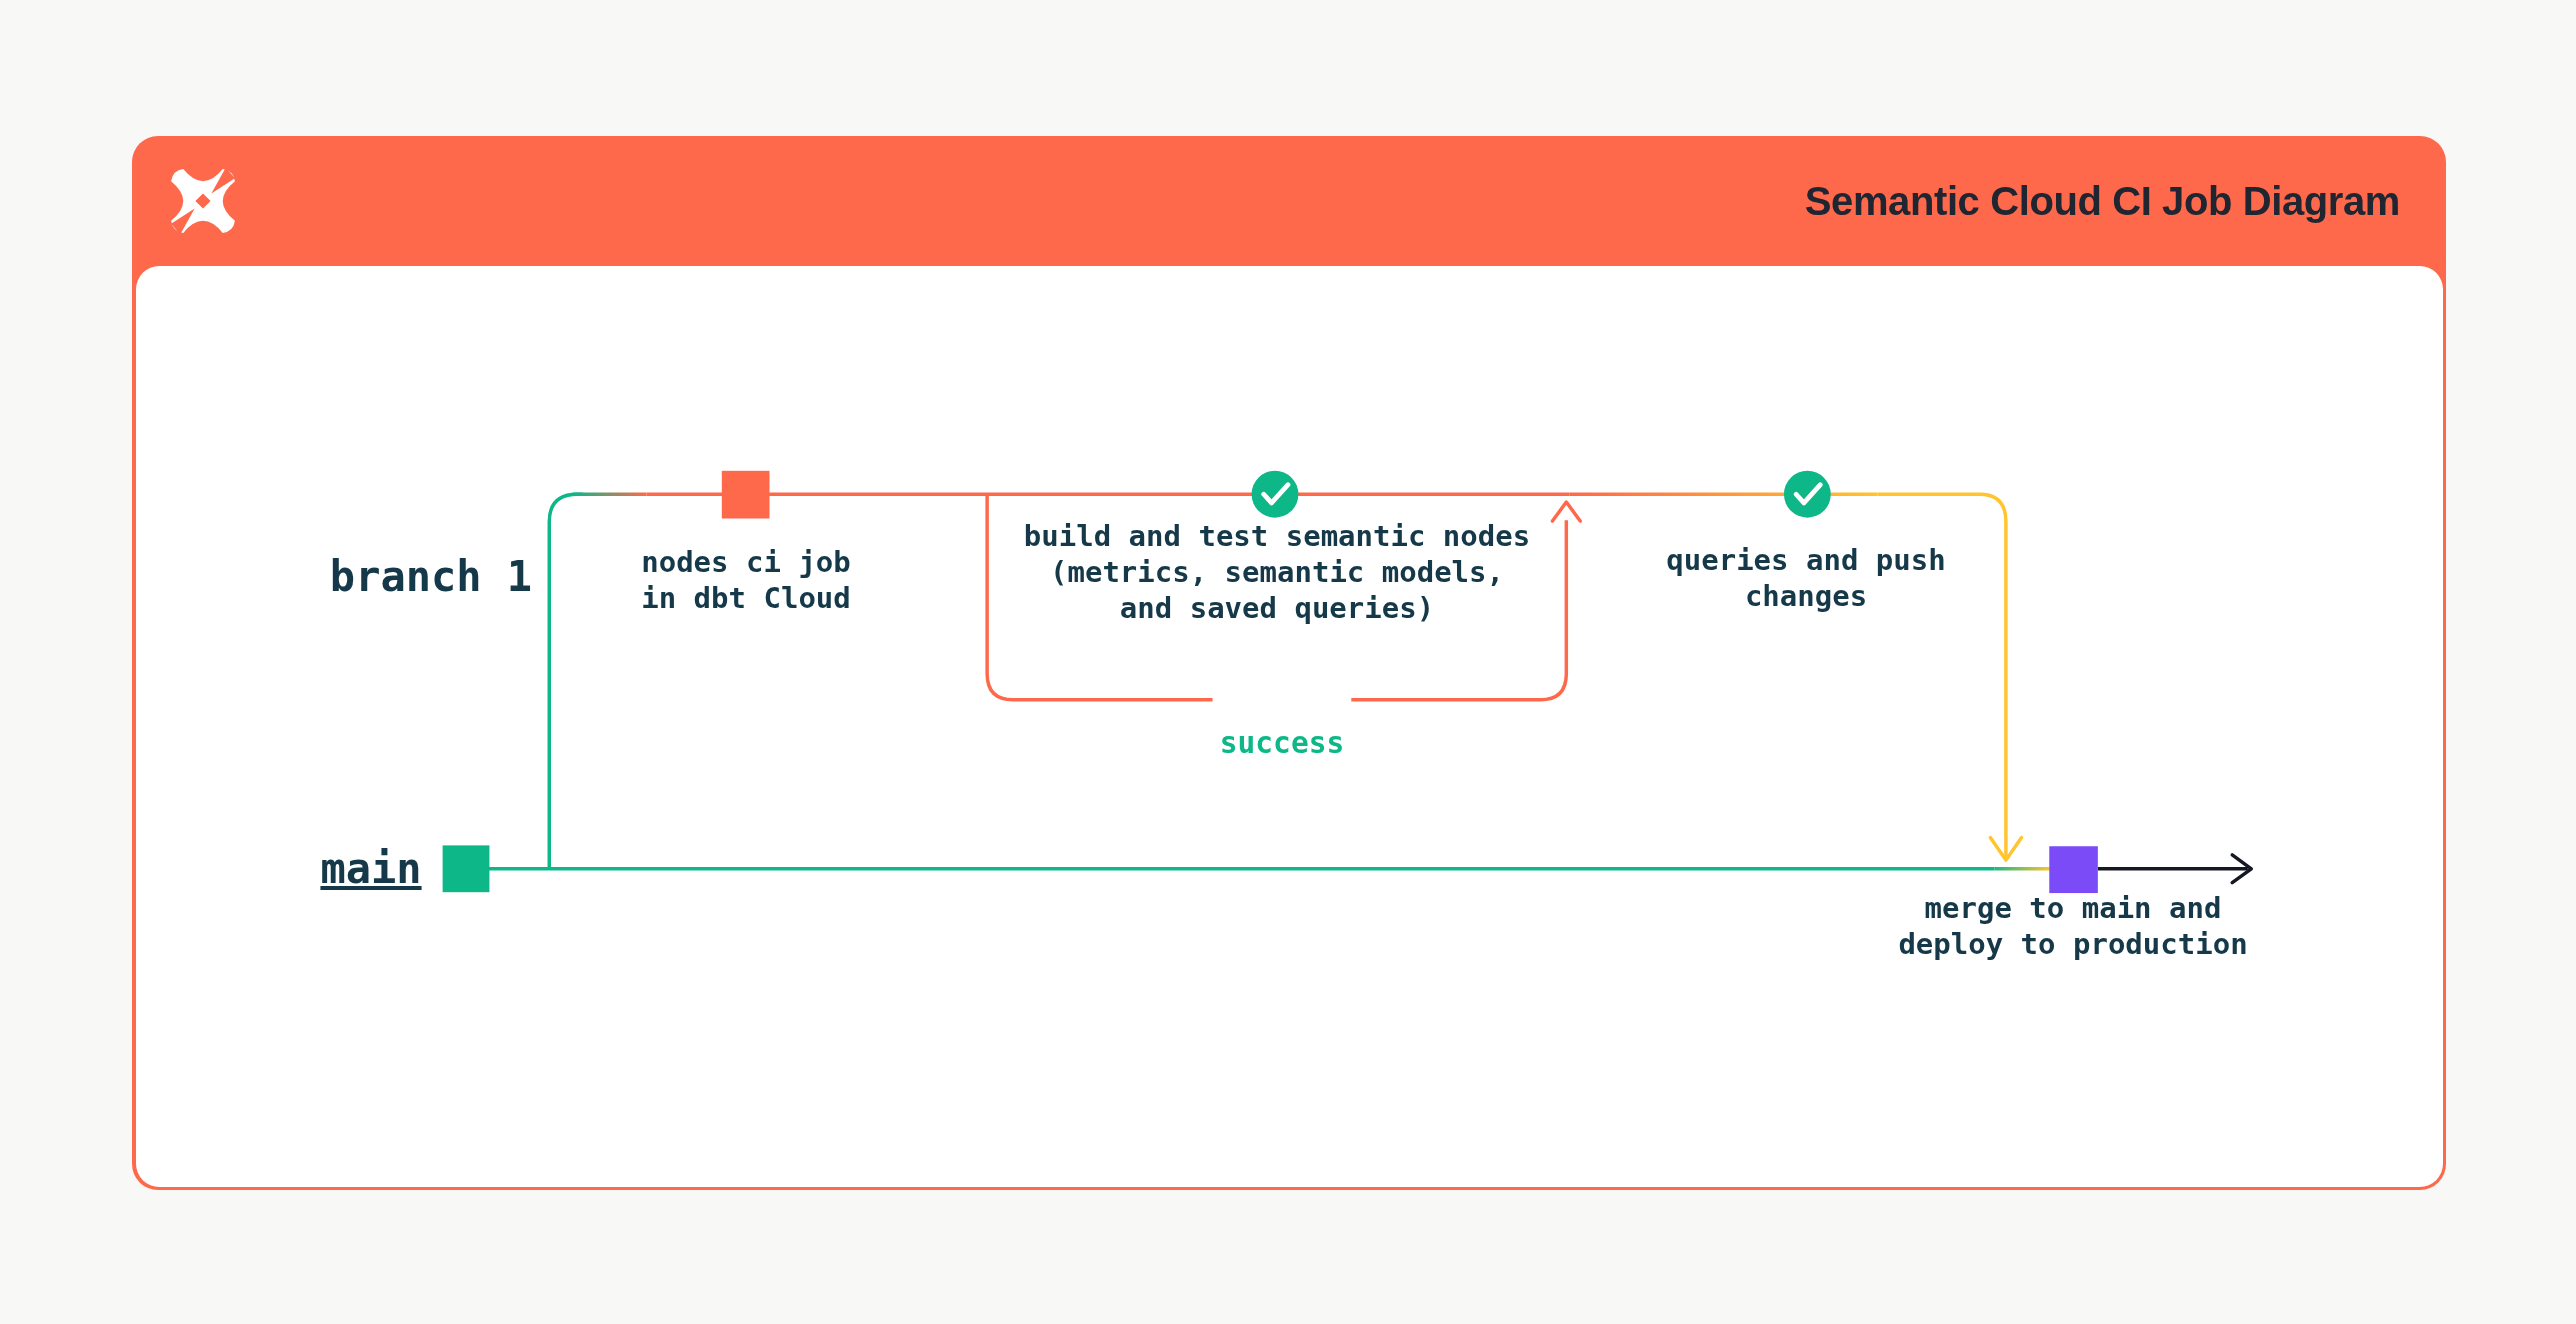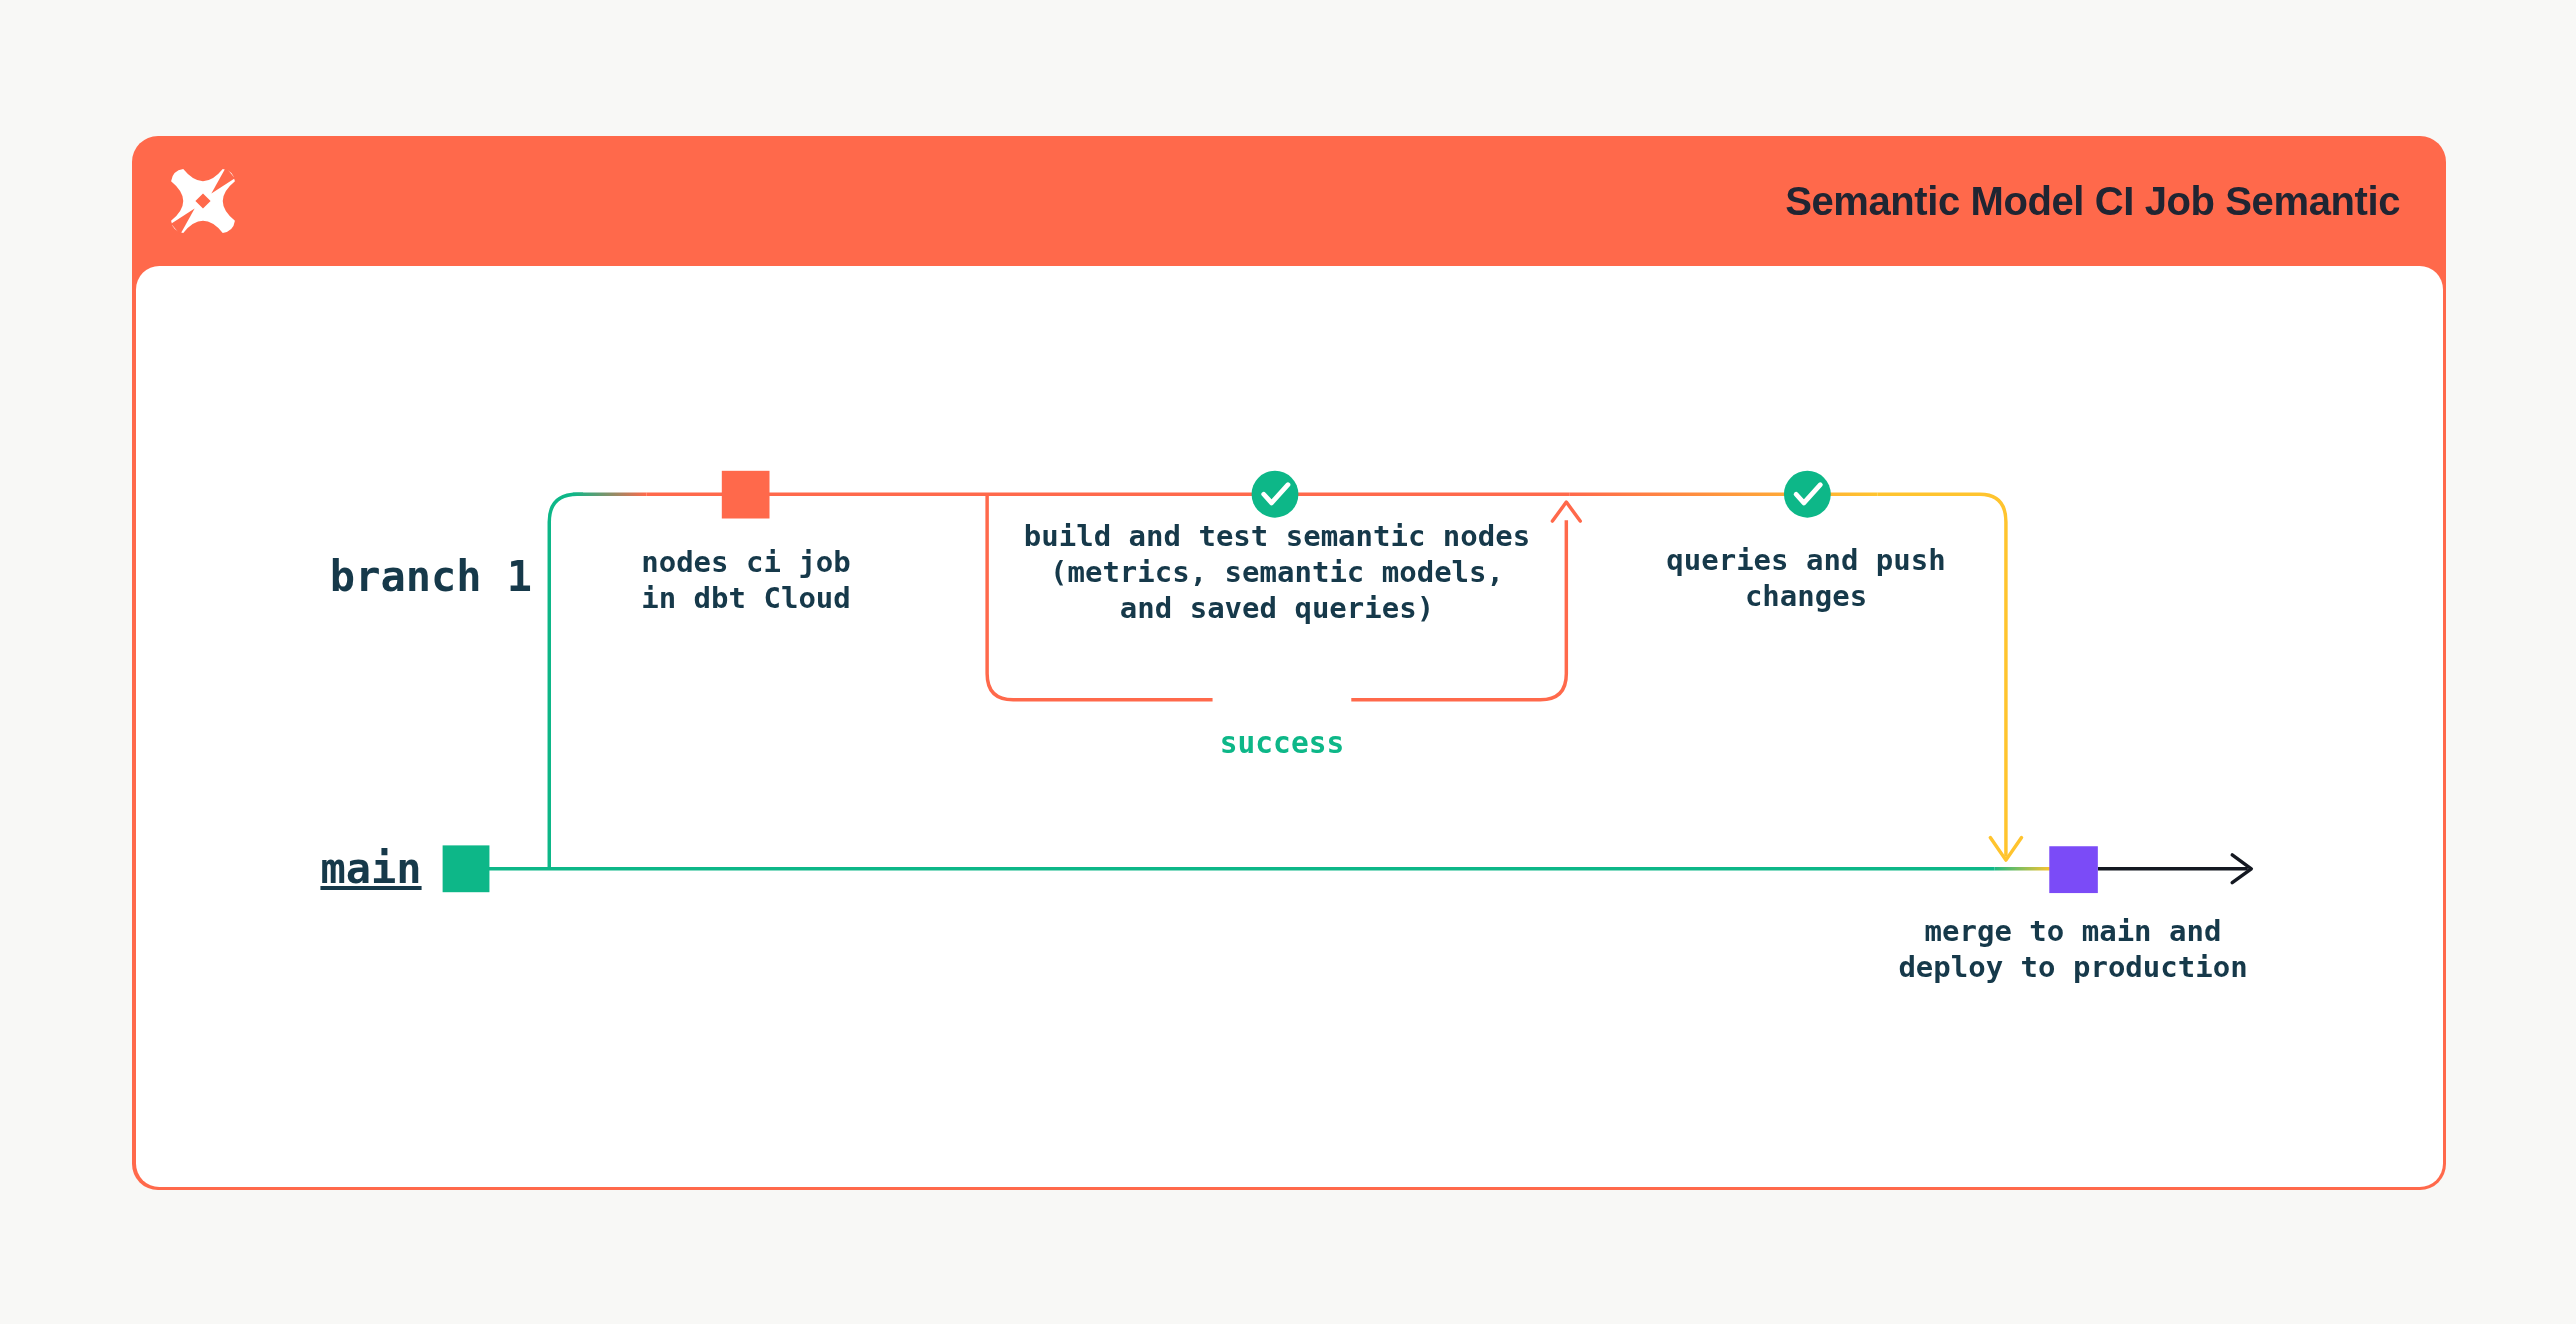--- a/index.html
+++ b/index.html
@@ -46,21 +46,21 @@
 <body>
 
 <div class="card">
 
   <svg class="logo" viewBox="0 0 100 100" aria-hidden="true">
     <path fill="#ffffff" fill-rule="evenodd" d="M 24 8 Q 50 40 76 8 Q 90 10 92 24 Q 60 50 92 76 Q 90 90 76 92 Q 50 60 24 92 Q 10 90 8 76 Q 40 50 8 24 Q 10 10 24 8 Z
          M 50 40 L 60 50 L 50 60 L 40 50 Z"></path>
     <polygon points="92,20 61,40 80,6" fill="#ff694b"></polygon>
     <polygon points="8,80 39,60 20,94" fill="#ff694b"></polygon>
   </svg>
-  <div class="header-title">Semantic Model CI Job Semantic</div>
+  <div class="header-title">Semantic Cloud CI Job Diagram</div>
 
   <div class="card-body"></div>
 </div>
 
 <svg class="diagram" viewBox="0 0 2970 1527">
   <defs>
     <linearGradient id="g-green-orange" gradientUnits="userSpaceOnUse" x1="660" y1="0" x2="745" y2="0">
       <stop offset="0" stop-color="#0db788"></stop>
         <stop offset="1" stop-color="#ff694b"></stop>
     </linearGradient>
@@ -104,17 +104,17 @@
 <div class="lbl branch-label" style="left:431px; top:577px;">branch 1</div>
 <div class="lbl branch-label" style="left:371px; top:869px;text-decoration:underline;">main</div>
 
 <div class="lbl step-label" style="left:746px; top:580px;">nodes ci job
 in dbt Cloud</div>
 <div class="lbl step-label" style="left:1277px; top:572px;">build and test semantic nodes
 (metrics, semantic models,
 and saved queries)</div>
 <div class="lbl step-label" style="left:1806px; top:578px;">queries and push
 changes</div>
-<div class="lbl step-label" style="left:2073px; top:949px;text-align:center;">merge to main and
+<div class="lbl step-label" style="left:2073px; top:926px;text-align:center;">merge to main and
 deploy to production</div>
 
 <div class="lbl success-label" style="left:1282px; top:701px;">success</div>
 
 
 </body></html>

